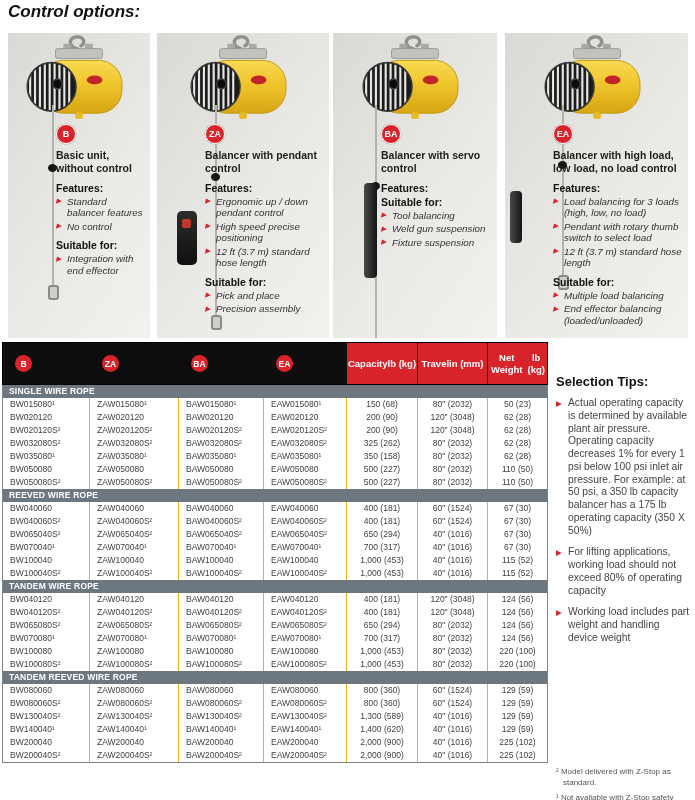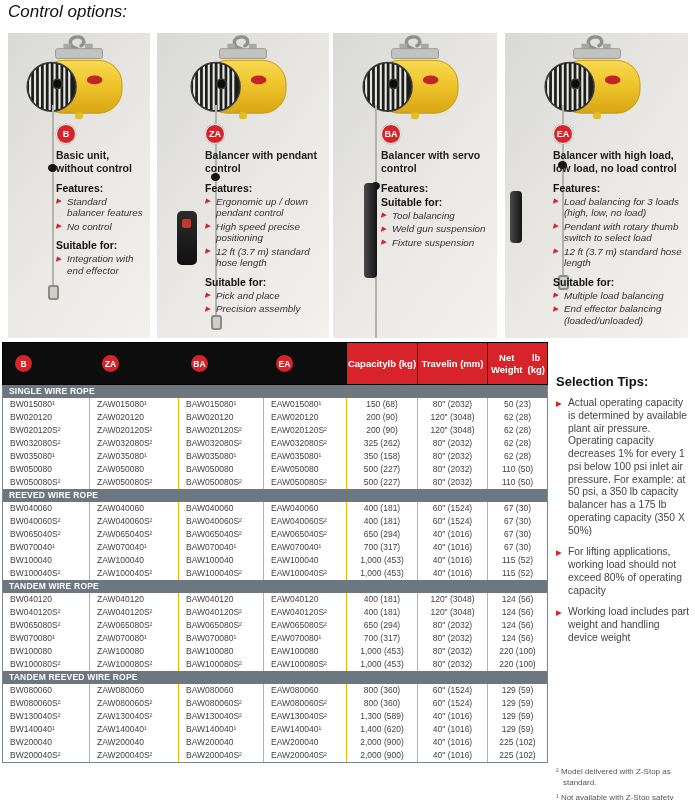--- a/index.html
+++ b/index.html
@@ -1,20 +1,20 @@
 <!DOCTYPE html>
 <html><head>
 <meta charset="utf-8">
 <style>
   html,body{margin:0;padding:0;background:#fff;}
   body{width:695px;height:800px;overflow:hidden;font-family:"Liberation Sans",sans-serif;}
   .page{position:relative;width:695px;height:800px;background:#fff;}
 
   
-  .title{position:absolute;left:8px;top:2px;margin:0;font-size:17px;font-style:italic;font-weight:normal;color:#111;}
+  .title{position:absolute;left:8px;top:2px;margin:0;font-size:17px;font-style:italic;font-weight:bold;color:#111;}
 
   
   .panel{position:absolute;top:33px;height:305px;overflow:hidden;
          background:linear-gradient(125deg,#d9d9d5 0%,#eae9e5 55%,#f2f1ee 100%);}
   .p0{left:8px;width:142px;}
   .p1{left:157px;width:172px;}
   .p2{left:333px;width:164px;}
   .p3{left:505px;width:183px;}
   .photo{height:88px;display:flex;justify-content:center;}
   .photo svg{width:118px;height:86px;margin-top:2px;}

